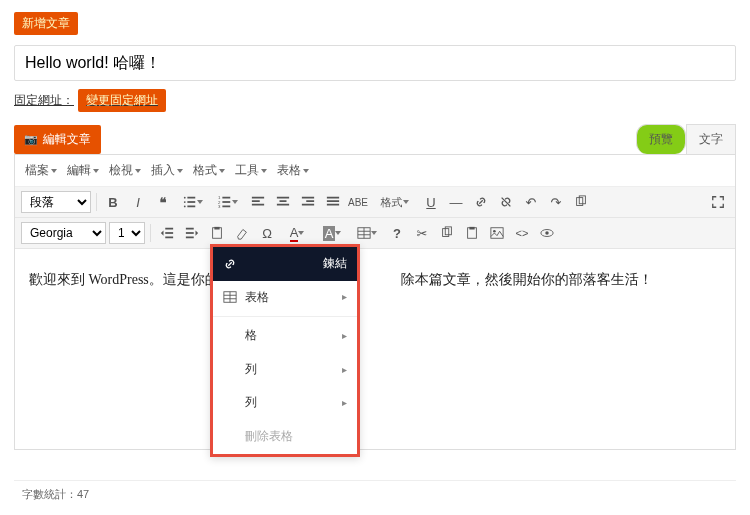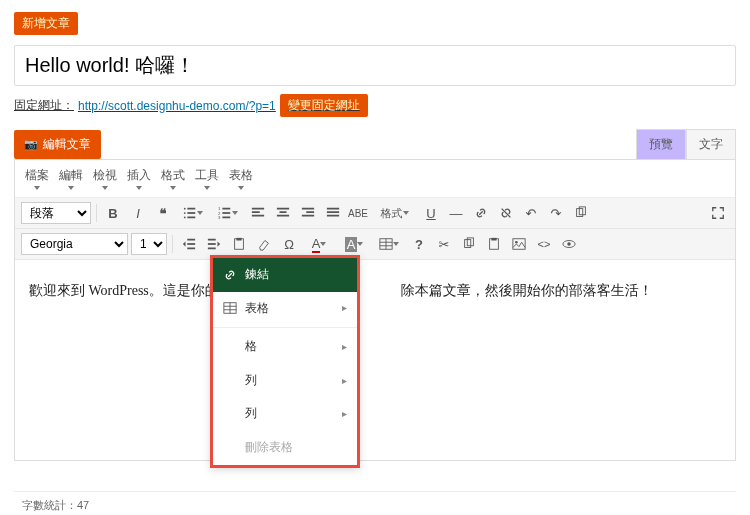--- a/index.html
+++ b/index.html
@@ -1,64 +1,63 @@
 <!DOCTYPE html>
 <html><head>
 <meta charset="utf-8">
 <style>
 * { box-sizing: border-box; margin: 0; padding: 0; }
 body { font-family: -apple-system, "Helvetica Neue", Arial, sans-serif; font-size: 13px; color: #333; background: #fff; padding: 12px 14px; width: 750px; }
 .header-row { display: flex; align-items: center; gap: 8px; margin-bottom: 10px; }
 .page-title { font-size: 20px; font-weight: 400; color: #222; }
 .btn-orange { background: #e65100; color: #fef9c3; border: none; padding: 3px 8px; font-size: 12px; border-radius: 2px; cursor: pointer; }
-.title-input { width: 100%; padding: 8px 10px; font-size: 20px; border: 1px solid #ddd; border-radius: 2px; background: #fff; margin-bottom: 8px; }
+.title-input { width: 100%; padding: 8px 10px; font-size: 16px; border: 1px solid #ddd; border-radius: 2px; background: #fff; margin-bottom: 8px; }
 .permalink-row { display: flex; align-items: center; gap: 4px; font-size: 12px; margin-bottom: 12px; text-decoration: underline; }
 .permalink-label { color: #333; }
 .permalink-url { color: #0073aa; }
 .btn-add-media { background: #e65100; color: #fff; border: none; padding: 6px 10px; font-size: 12px; border-radius: 2px; display: inline-flex; align-items: center; gap: 5px; cursor: pointer; }
 .media-row { display: flex; justify-content: space-between; align-items: center; margin-bottom: 0; }
 .tabs { display: flex; }
 .tab { padding: 6px 12px; font-size: 12px; background: #f5f5f5; border: 1px solid #ddd; border-bottom: none; cursor: pointer; color: #555; }
-.tab.active { background: #c4b5fd; }
+.tab.active { background: #84cc16; border-radius: 11px; }
 .editor-wrap { border: 1px solid #ddd; }
 .menubar { background: #fff; padding: 4px 6px; border-bottom: 1px solid #eee; display: flex; gap: 2px; }
-.menu-item { padding: 3px 4px; font-size: 12px; color: #555; cursor: pointer; display: inline-flex; align-items: center; gap: 2px; flex-direction: column; }
+.menu-item { padding: 3px 4px; font-size: 12px; color: #555; cursor: pointer; display: inline-flex; align-items: center; gap: 2px; }
 .caret-down { width: 0; height: 0; border-left: 3px solid transparent; border-right: 3px solid transparent; border-top: 4px solid #777; display: inline-block; }
 .toolbar { background: #f5f5f5; padding: 4px 6px; border-bottom: 1px solid #e5e5e5; display: flex; align-items: center; gap: 3px; flex-wrap: wrap; }
 .tb-select { font-size: 12px; padding: 2px 4px; border: 1px solid #ccc; background: #fff; height: 22px; }
 .tb-btn { width: 22px; height: 22px; display: inline-flex; align-items: center; justify-content: center; font-size: 13px; color: #555; cursor: pointer; border-radius: 2px; }
 .tb-btn.with-caret { width: 32px; }
 .tb-sep { width: 1px; height: 18px; background: #ddd; margin: 0 2px; }
 .tb-btn svg { width: 14px; height: 14px; }
 .tb-right { margin-left: auto; }
 .editor-content { padding: 18px 14px; min-height: 200px; font-size: 14px; line-height: 1.8; color: #222; position: relative; font-family: Georgia, serif; }
 .context-menu { position: absolute; left: 195px; top: -5px; background: #fff; border: 3px solid #e74c3c; min-width: 150px; box-shadow: 0 2px 8px rgba(0,0,0,0.15); }
 .ctx-item { padding: 6px 10px; font-size: 12px; display: flex; align-items: center; gap: 8px; cursor: pointer; color: #333; }
-.ctx-item.highlighted { background: #14532d; color: #fff; }
+.ctx-item.highlighted { background: #0f172a; color: #fff; justify-content: space-between; }
 .ctx-item.disabled { color: #aaa; }
 .ctx-item .arrow { margin-left: auto; font-size: 10px; color: #888; }
 .ctx-sep { height: 1px; background: #eee; margin: 2px 0; }
 .ctx-icon { width: 14px; height: 14px; display: inline-flex; align-items: center; justify-content: center; }
 .footer { display: flex; padding: 6px 8px; font-size: 11px; color: #666; border-top: 1px solid #eee; margin-top: 30px; }
 .icon-camera::before { content: "📷"; font-size: 11px; }
 </style>
 </head>
 <body>
 
 
 
 <div class="header-row">
   <button class="btn-orange">新增文章</button>
 </div>
 
 <input class="title-input" value="Hello world! 哈囉！" style="">
 
 <div class="permalink-row">
   <span class="permalink-label">固定網址：</span>
-  <a class="permalink-url">http://scott.designhu-demo.com/?p=1</a>
   <button class="btn-orange">變更固定網址</button>
 </div>
 
 <div class="media-row">
   <button class="btn-add-media">
     <span class="icon-camera"></span>
     <span>編輯文章</span>
   </button>
   <div class="tabs">
     <div class="tab active">預覽</div>
@@ -189,21 +188,21 @@
         </svg>
       </span>
     <span class="tb-btn tb-right">
         <svg viewBox="0 0 16 16">
           <path d="M2 6V2h4M14 6V2h-4M2 10v4h4M14 10v4h-4" stroke="#555" fill="none" stroke-width="1.5"></path>
         </svg>
       </span>
   </div>
 
   <div class="toolbar">
-    <select class="tb-select" style="width:107px"><option>Georgia</option></select>
+    <select class="tb-select" style="width:85px"><option>Georgia</option></select>
     <select class="tb-select" style="width:36px"><option>16px</option></select>
     <span class="tb-sep"></span>
     <span class="tb-btn">
         <svg viewBox="0 0 16 16">
           <rect x="6" y="2" width="9" height="2" fill="#555"></rect>
           <rect x="6" y="7" width="9" height="2" fill="#555"></rect>
           <rect x="6" y="12" width="9" height="2" fill="#555"></rect>
           <path d="M4 5L1 8l3 3z" fill="#555"></path>
         </svg>
       </span>

